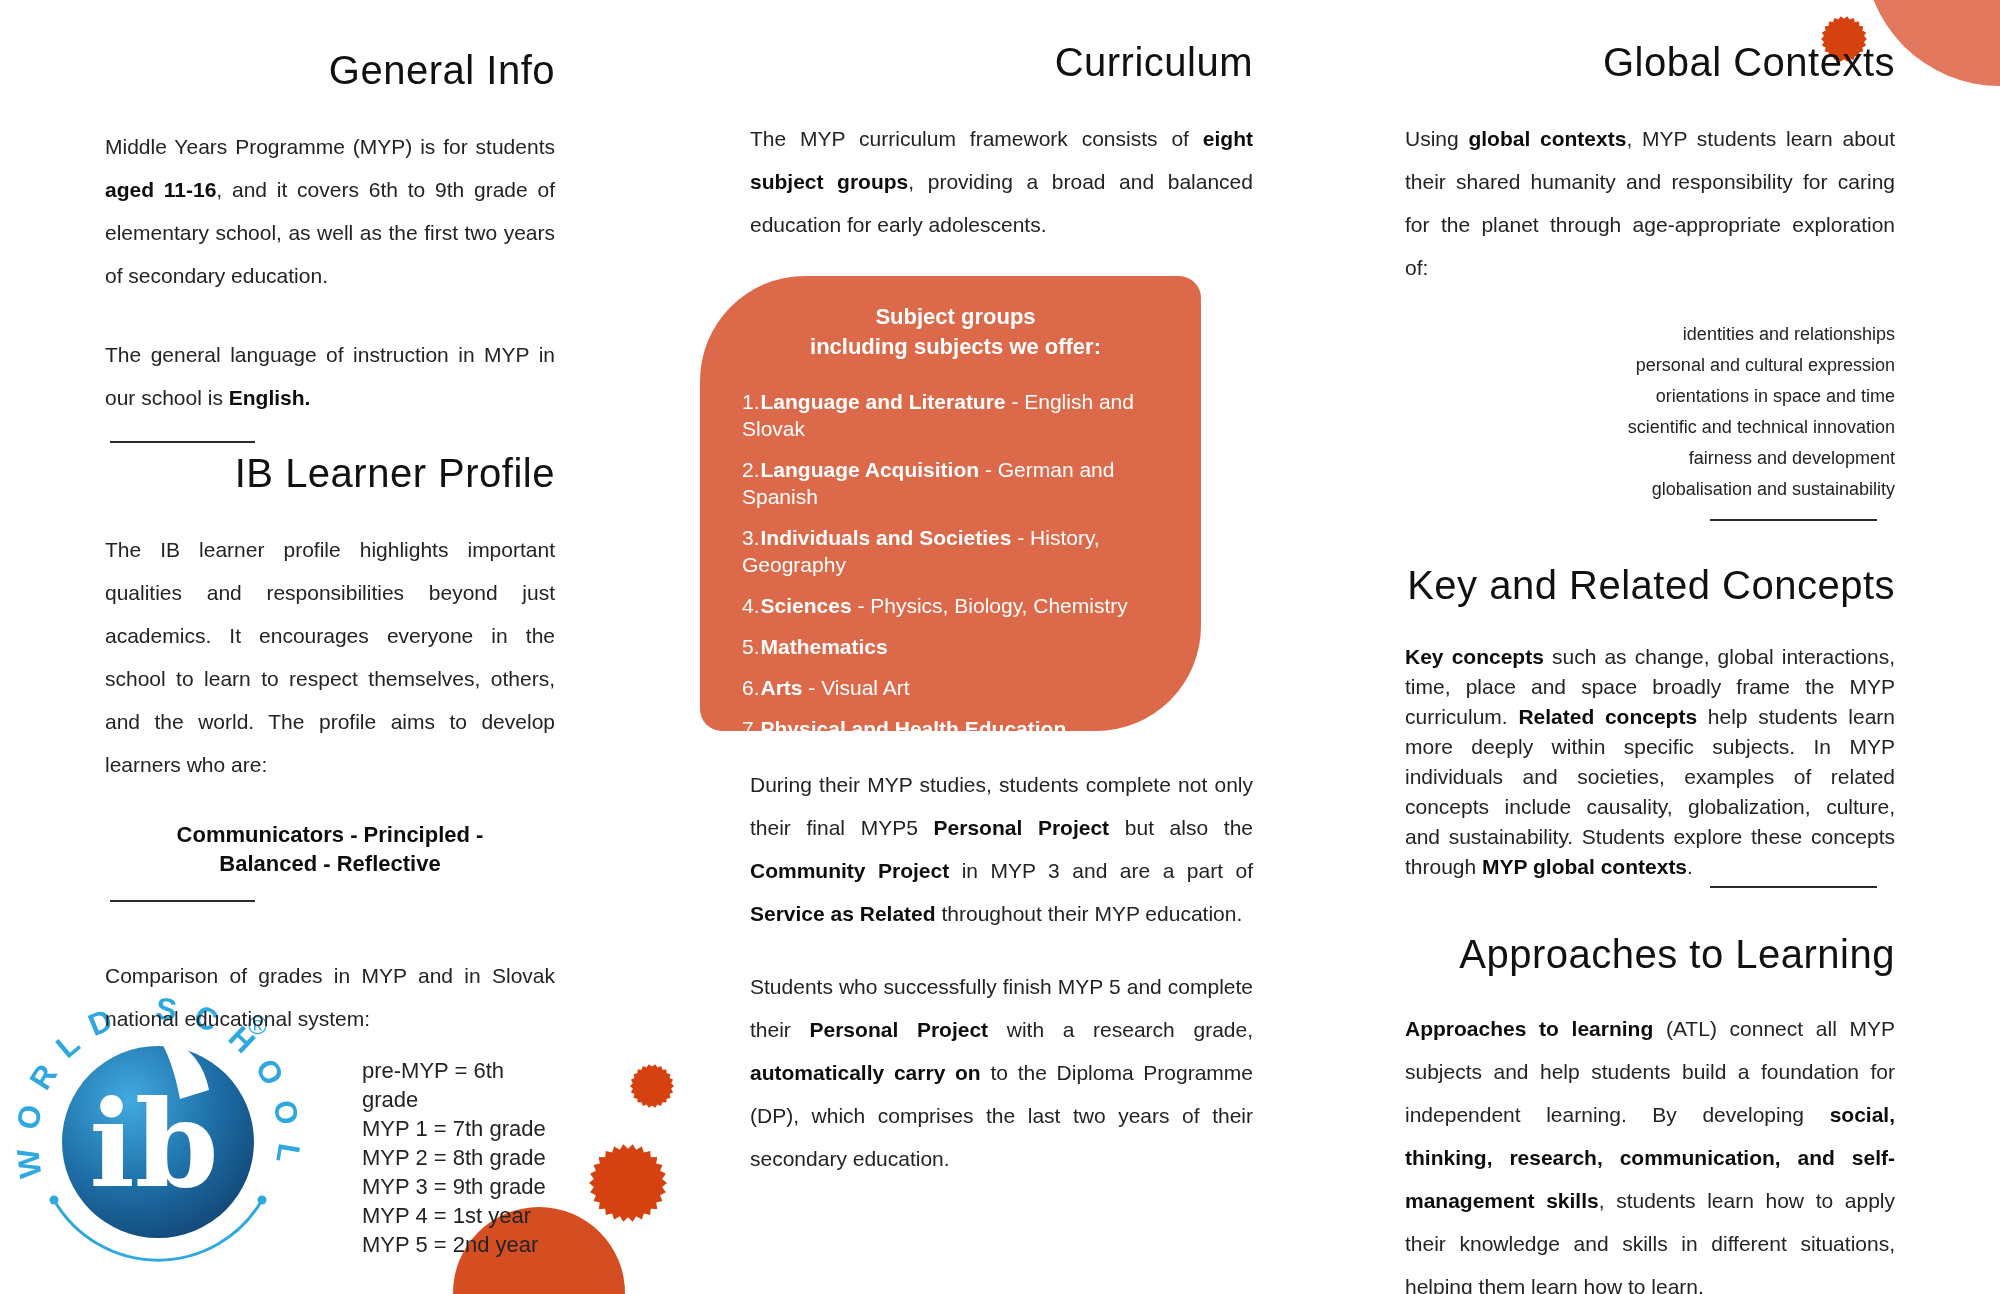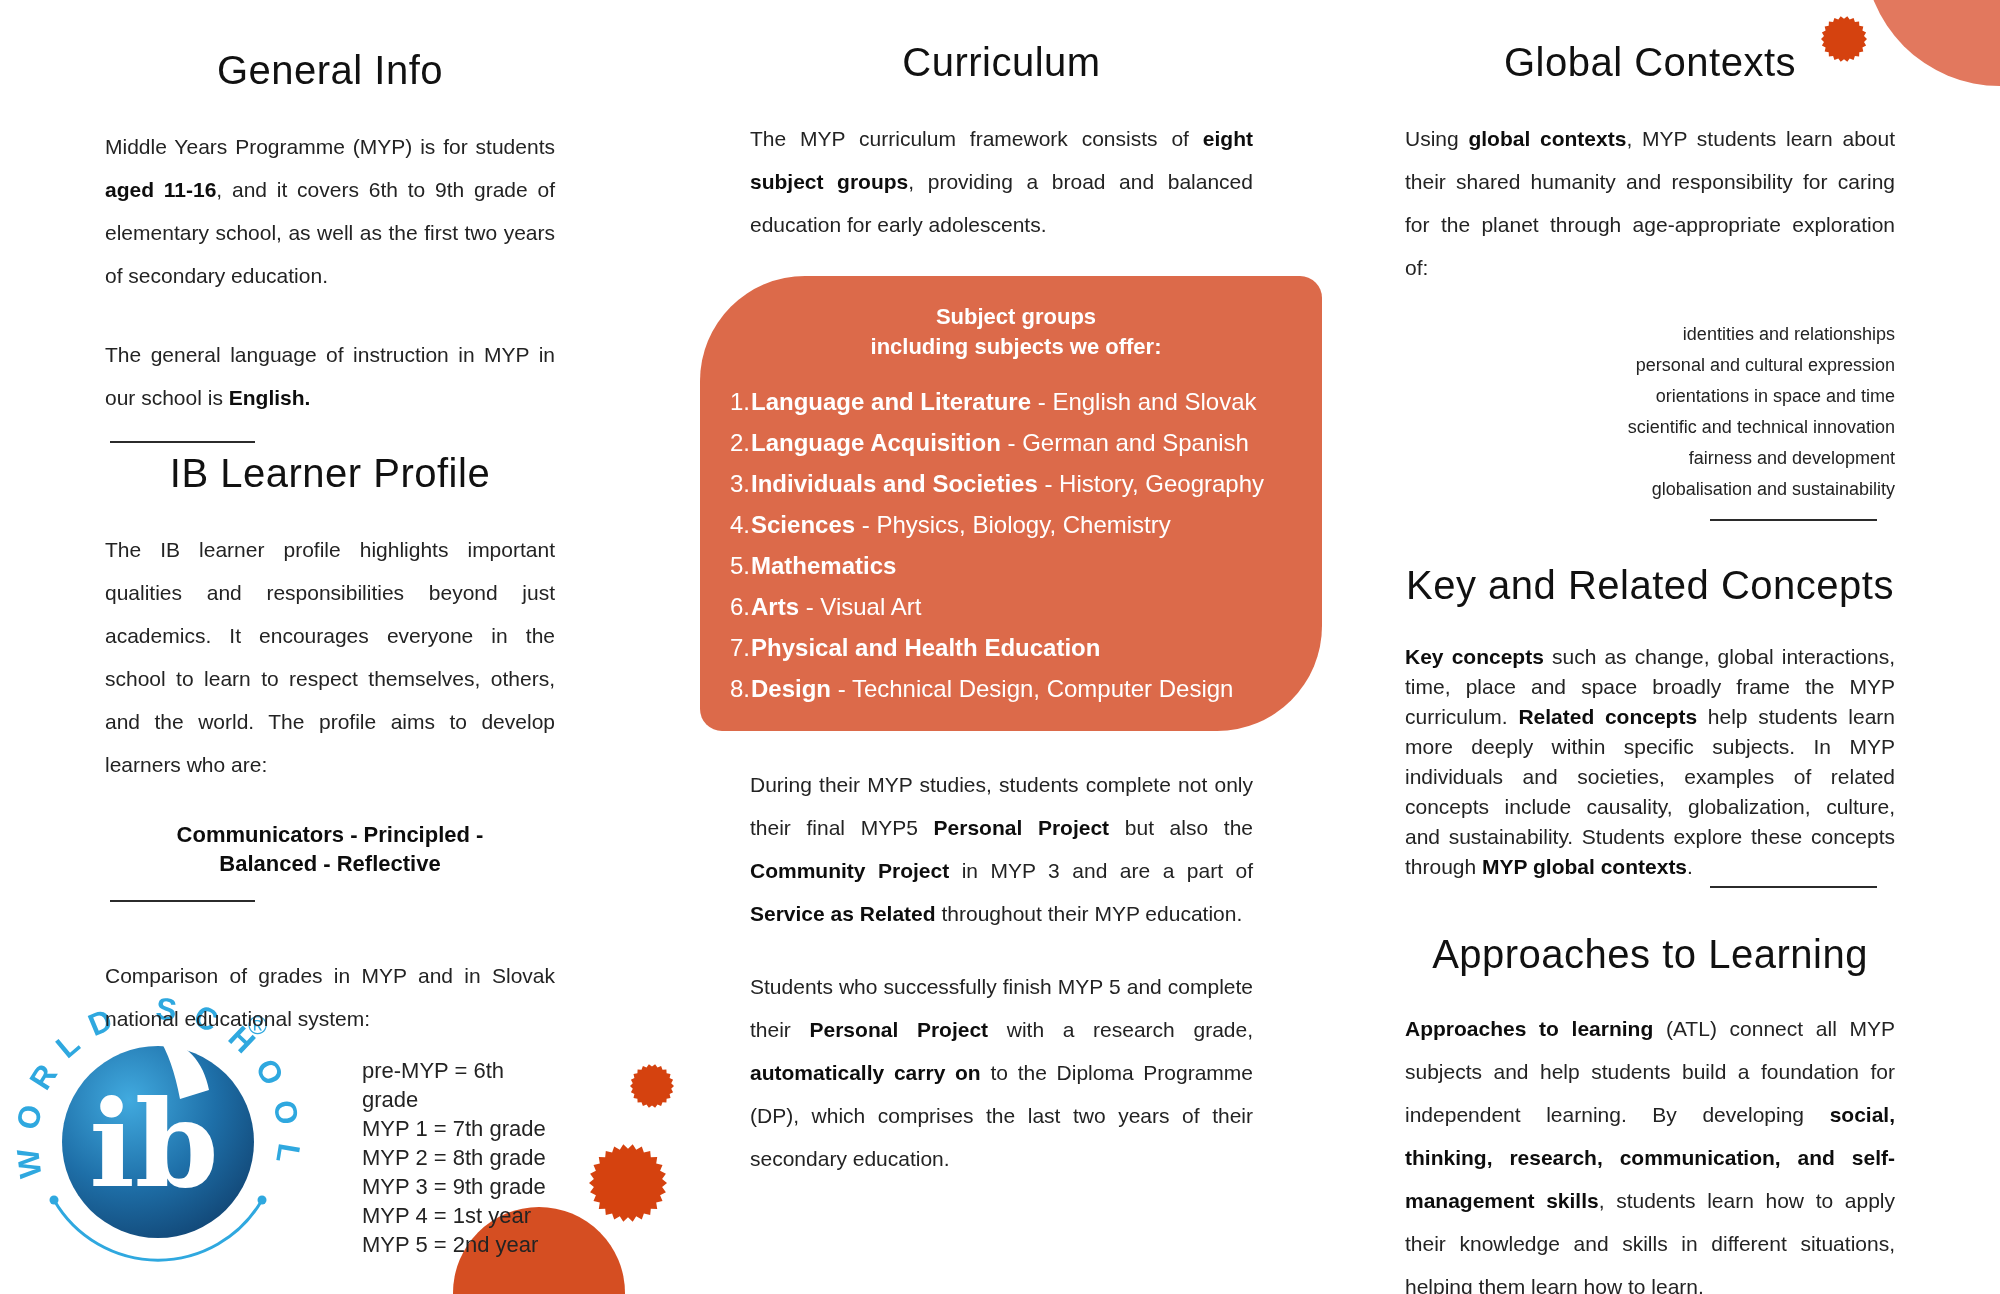--- a/index.html
+++ b/index.html
@@ -10,21 +10,21 @@
     color:var(--text);
   }
   
   .col{position:absolute; top:40px; z-index:2;}
   #col1{left:105px; width:450px;}
   #col2{left:700px; width:625px;}
   #col3{left:1405px; width:490px;}
 
   .heading{
     font-size:40px; font-weight:normal; letter-spacing:0.5px;
-    color:var(--heading); text-align:center; margin:0;
+    color:var(--heading); text-align:right; margin:0;
   }
   #col1 .heading{margin-top:8px;}
   .body-p{
     font-size:21px; line-height:43px; text-align:justify;
     margin:0; color:var(--text);
   }
   .body-p b{color:#0d0d0d;}
   .divider{
     border:0; border-top:2px solid var(--divider);
     width:145px; margin:0;
@@ -39,30 +39,30 @@
     margin-top:34px; text-align:center; font-weight:bold;
     font-size:22px; line-height:29px; color:#0d0d0d;
   }
   .div-c1b{margin-top:22px; margin-left:5px;}
   .p-compare{margin-top:52px;}
   .grades{margin-top:16px; margin-left:257px; font-size:22px; line-height:29px;}
   
   .c2-pad{margin-left:50px; margin-right:72px;}
   .p-curr1{margin-top:32px;}
   .subject-box{
-    margin-top:30px; box-sizing:border-box; width:622px; height:455px;
+    margin-top:30px; box-sizing:border-box; width:501px; height:455px;
     background:var(--box_fill); color:var(--box_text);
     border-radius:105px 22px 105px 22px;
     padding:26px 20px 0 30px;
   }
   .subject-box-title{
     text-align:center; font-weight:bold; font-size:22px; line-height:30px;
   }
   .subject-items{margin-top:26px;}
-  .subject-item{font-size:24px; line-height:27px; margin-bottom:14px;}
+  .subject-item{font-size:21px; line-height:27px; margin-bottom:14px;margin-left:12px;}
   .subject-item .num{font-weight:normal; margin-right:1px;}
   .subject-item .sname{font-weight:bold;}
   .p-hours{margin-top:36px;}
   .p-projects{margin-top:32px;}
   .p-finish{margin-top:30px;}
   
   .p-global{margin-top:32px;}
   .contexts{
     margin-top:30px; text-align:right; font-size:18px; line-height:31px;
   }

